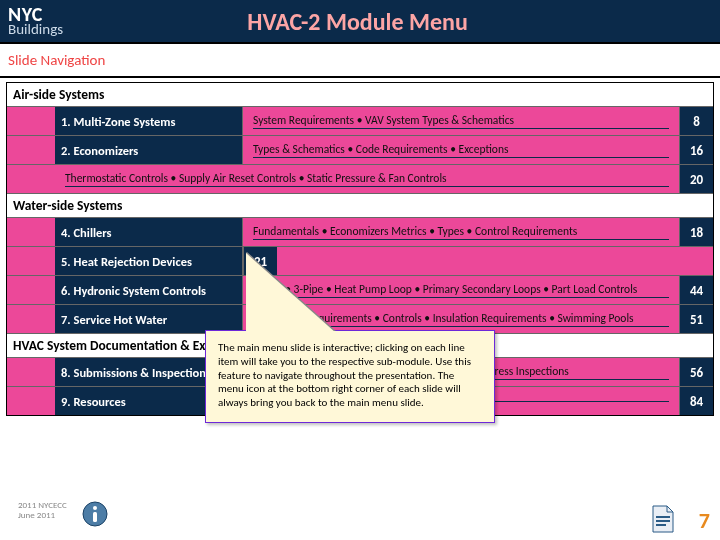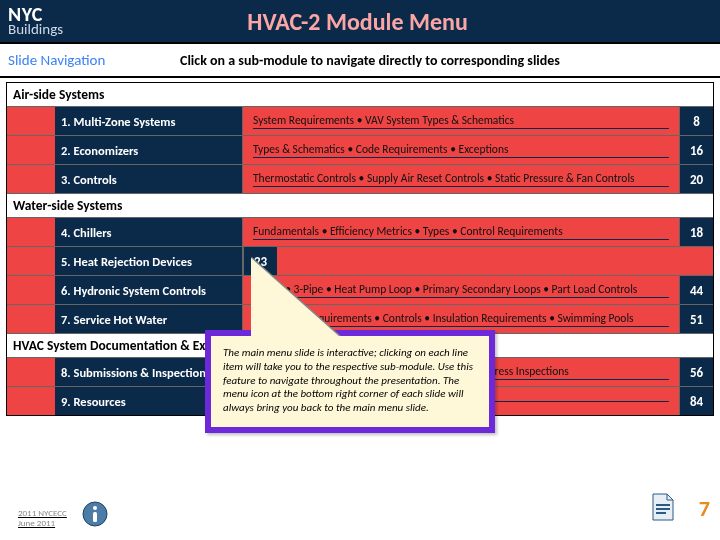--- a/index.html
+++ b/index.html
@@ -7,39 +7,39 @@
   .slide { width: 720px; height: 540px; position: relative; overflow: hidden; }
 
   .header { background: #0b2a4a; color: #fff; display: flex; align-items: center; height: 42px; padding: 0 8px; }
   .logo { display: flex; flex-direction: column; line-height: 0.9; }
   .logo-main { font-weight: 900; font-size: 20px; letter-spacing: 0.5px; color:#fff; }
   .logo-sub { font-size: 15px; color: #cddbe9; }
   .title { flex: 1; text-align: center; font-size: 24px; font-weight: 700; color:#fca5a5; }
   .title-underline { height:2px; background:#000; }
 
   .subhead { display: flex; height: 34px; align-items: center; border-bottom: 2px solid #000; }
-  .subhead-left { width: 180px; padding-left: 8px; font-size: 15px; color:#3b82f6; }
+  .subhead-left { width: 180px; padding-left: 8px; font-size: 15px; color:#ef4444; }
   .subhead-right { flex:1; font-size: 14px; font-weight:700; color:#000; }
 
-  .panel { margin: 4px 6px 0 6px; border: 1px solid #000; background:#ef4444; }
+  .panel { margin: 4px 6px 0 6px; border: 1px solid #000; background:#ec4899; }
   .cat { font-weight:700; font-size:13.5px; padding:3px 6px; background:#fff; border-top:1px solid #666; }
   .cat:first-child { border-top:none; }
   .row { display:flex; align-items:stretch; border-top:1px solid #666; height:29px;padding-left:48px; }
   .mod { width:188px; background:#0b2a4a; color:#fff; font-weight:700; font-size:12.5px; display:flex; align-items:center; padding:0 6px; border-right:1px solid #666; }
   .desc { flex:1; display:flex; align-items:center; font-size:11.5px; color:#111; padding:0 10px; position:relative; }
   .desc-text { border-bottom:1px solid #0b2a4a; padding-bottom:1px; display:inline-block; width:100%; }
   .pg { width:34px; background:#0b2a4a; color:#fff; font-weight:700; display:flex; align-items:center; justify-content:center; font-size:13px; border-left:1px solid #666; }
 
-  .footer { position:absolute; left:0; bottom:12px; width:100%; height:40px; display:flex; align-items:flex-end;text-decoration:underline; }
+  .footer { position:absolute; left:0; bottom:0; width:100%; height:40px; display:flex; align-items:flex-start; }
   .f-label { font-size:9px; color:#888; line-height:1.1; margin-left:18px; }
   .f-icon-info { margin-left:14px; }
   .f-icon-doc { position:absolute; right:44px; bottom:6px; }
   .f-pgnum { position:absolute; right:10px; bottom:6px; color:#e88a1f; font-size:22px; font-weight:700; }
 
-  .callout { position:absolute; left:205px; top:330px; width:290px; background:#fff8d8; border:6px solid #6d28d9; box-shadow:2px 2px 3px rgba(0,0,0,.25);font-style:italic; }
+  .callout { position:absolute; left:205px; top:330px; width:290px; background:#fff8d8; border:1px solid #6d28d9; box-shadow:2px 2px 3px rgba(0,0,0,.25); }
   .callout-tail { position:absolute; width:0; height:0; border-left:0 solid transparent; border-right:90px solid transparent; border-bottom:80px solid #fff8d8; top:-78px; left:40px; filter:drop-shadow(0 -1px 0 #888) drop-shadow(1px 0 0 #888); }
   .callout-body { position:relative; padding:10px 12px 12px 12px; font-size:11px; line-height:1.25; color:#000; background:#fff8d8; }
 
   svg { display:block; }
 </style>
 </head>
 <body>
 
 <div class="slide">
 
@@ -48,59 +48,57 @@
       <span class="logo-main">NYC</span>
       <span class="logo-sub">Buildings</span>
     </div>
     <div class="title">HVAC-2 Module Menu</div>
     <div style="width:60px"></div>
   </div>
   <div class="title-underline"></div>
 
   <div class="subhead">
     <div class="subhead-left">Slide Navigation</div>
-    <div class="subhead-right">Click on a sub-module to navigate directly to corresponding slides</div>
   </div>
 
   <div class="panel">
 
     <div class="cat">Air-side Systems</div>
     <div class="row">
       <div class="mod">1. Multi-Zone Systems</div>
       <div class="desc">
           <span class="desc-text">System Requirements • VAV System Types &amp; Schematics</span>
         </div>
       <div class="pg">8</div>
     </div>
     <div class="row">
       <div class="mod">2. Economizers</div>
       <div class="desc">
           <span class="desc-text">Types &amp; Schematics • Code Requirements • Exceptions</span>
         </div>
       <div class="pg">16</div>
     </div>
     <div class="row">
-      <div class="mod">3. Controls</div>
       <div class="desc">
           <span class="desc-text">Thermostatic Controls • Supply Air Reset Controls • Static Pressure &amp; Fan Controls</span>
         </div>
       <div class="pg">20</div>
     </div>
 
     <div class="cat">Water-side Systems</div>
     <div class="row">
       <div class="mod">4. Chillers</div>
       <div class="desc">
-          <span class="desc-text">Fundamentals • Efficiency Metrics • Types • Control Requirements</span>
+          <span class="desc-text">Fundamentals • Economizers Metrics • Types • Control Requirements</span>
         </div>
       <div class="pg">18</div>
     </div>
     <div class="row">
       <div class="mod">5. Heat Rejection Devices</div>
-      <div class="pg">23</div>
+      <div class="pg">21</div>
     </div>
     <div class="row">
       <div class="mod">6. Hydronic System Controls</div>
       <div class="desc">
           <span class="desc-text">2-Pipe • 3-Pipe • Heat Pump Loop • Primary Secondary Loops • Part Load Controls</span>
         </div>
       <div class="pg">44</div>
     </div>
     <div class="row">
       <div class="mod">7. Service Hot Water</div>

